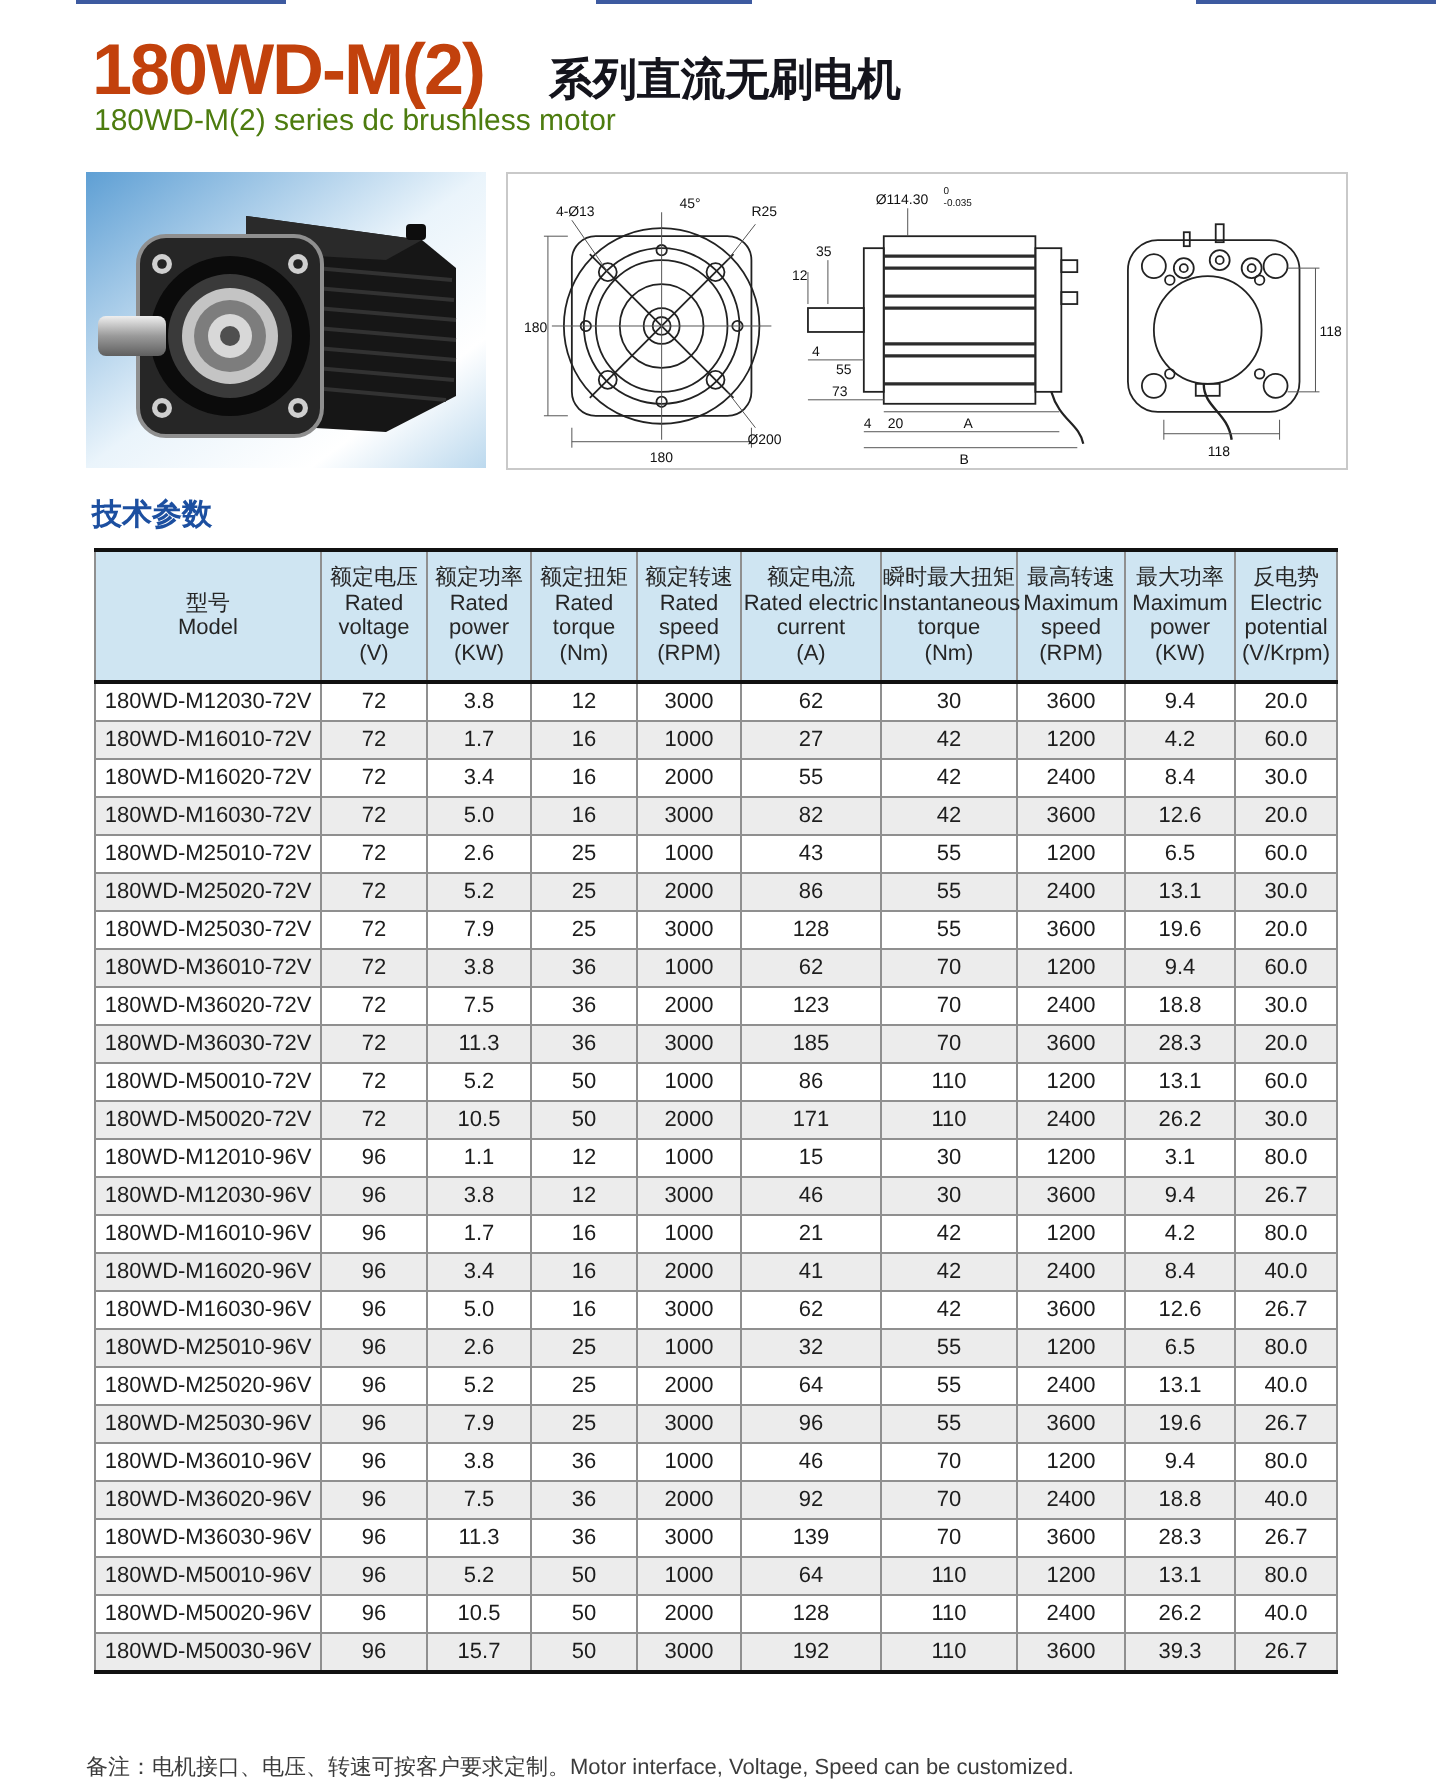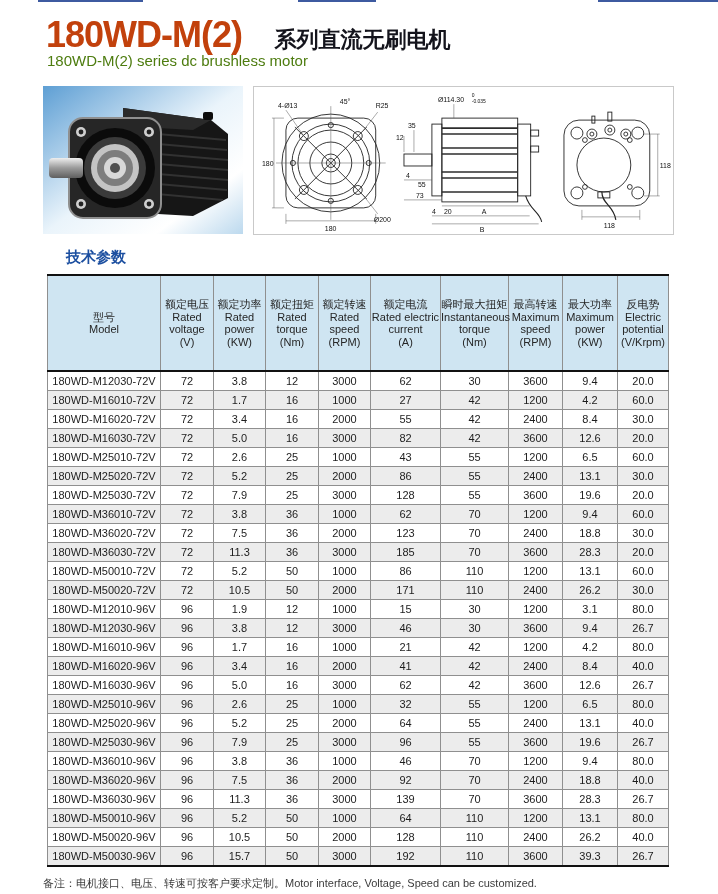--- a/index.html
+++ b/index.html
@@ -24,29 +24,29 @@
 
   
   .photo{position:absolute;left:43px;top:86px;width:200px;height:148px;}
   .drawing-panel{position:absolute;left:253px;top:86px;width:419px;height:147px;border:1px solid #c9c9c9;background:#fff;display:flex;align-items:center;justify-content:space-between;}
   .drawing-panel svg{display:block;}
   svg text{font-family:"Liberation Sans","DejaVu Sans",sans-serif;}
   .dim{font-size:7px;fill:#111;}
   .dim-sm{font-size:5px;fill:#111;}
 
   
-  .section-heading{position:absolute;left:46px;top:248px;font-size:15px;font-weight:700;color:#1c4fa0;margin-left:20px;}
+  .section-heading{position:absolute;left:46px;top:248px;font-size:15px;font-weight:700;color:#1c4fa0;}
 
   
   .table-wrap{position:absolute;left:47px;top:274px;width:621px;}
   table{border-collapse:collapse;width:621px;table-layout:fixed;
         border-left:1px solid #555;border-right:1px solid #555;
         border-top:2px solid #111;border-bottom:2px solid #111;}
   th,td{border:1px solid #8f8f8f;text-align:center;vertical-align:middle;}
-  thead th{background:#cfe5f2;font-weight:400;color:#262626;font-size:11px;line-height:12.5px;height:62px;border-bottom:2px solid #111;padding:16px 0;}
+  thead th{background:#cfe5f2;font-weight:400;color:#262626;font-size:11px;line-height:12.5px;height:62px;border-bottom:2px solid #111;padding:1px 0;}
   tbody td{font-size:11px;color:#1d1d1d;height:18px;line-height:18px;padding:0;}
   tbody tr:nth-child(even) td{background:#ececec;}
   tbody tr:nth-child(odd) td{background:#ffffff;}
 
   
   .footnote{position:absolute;left:43px;top:876px;font-size:11px;color:#3c3c3c;}
 </style>
 </head>
 <body>
 
@@ -455,21 +455,21 @@
             <td>2000</td>
             <td>171</td>
             <td>110</td>
             <td>2400</td>
             <td>26.2</td>
             <td>30.0</td>
           </tr>
           <tr>
             <td>180WD-M12010-96V</td>
             <td>96</td>
-            <td>1.9</td>
+            <td>1.1</td>
             <td>12</td>
             <td>1000</td>
             <td>15</td>
             <td>30</td>
             <td>1200</td>
             <td>3.1</td>
             <td>80.0</td>
           </tr>
           <tr>
             <td>180WD-M12030-96V</td>

